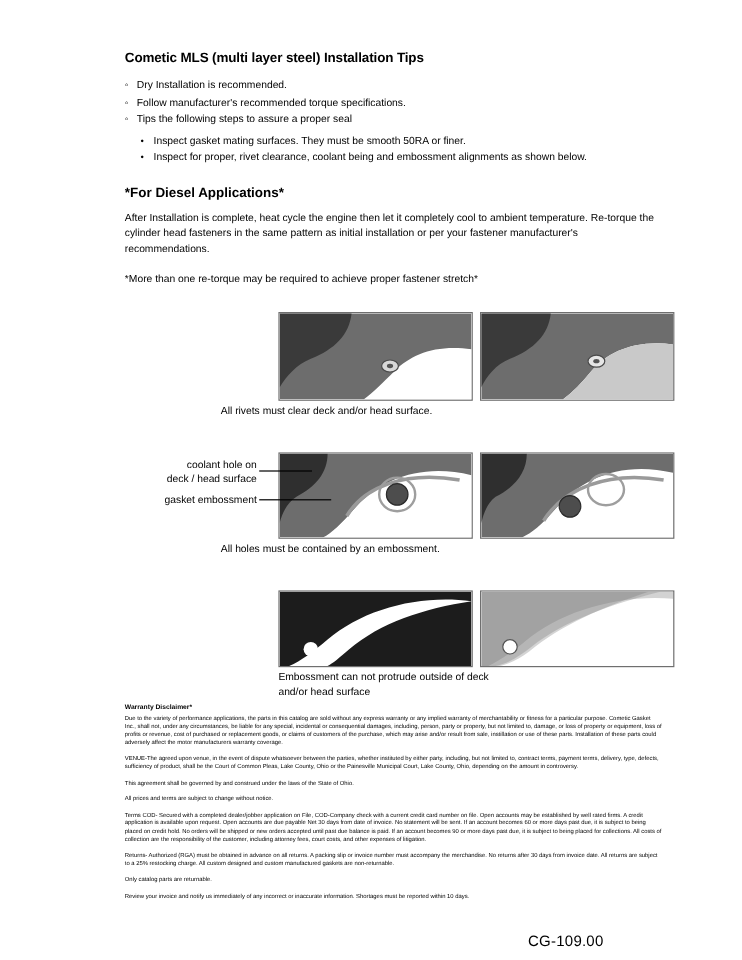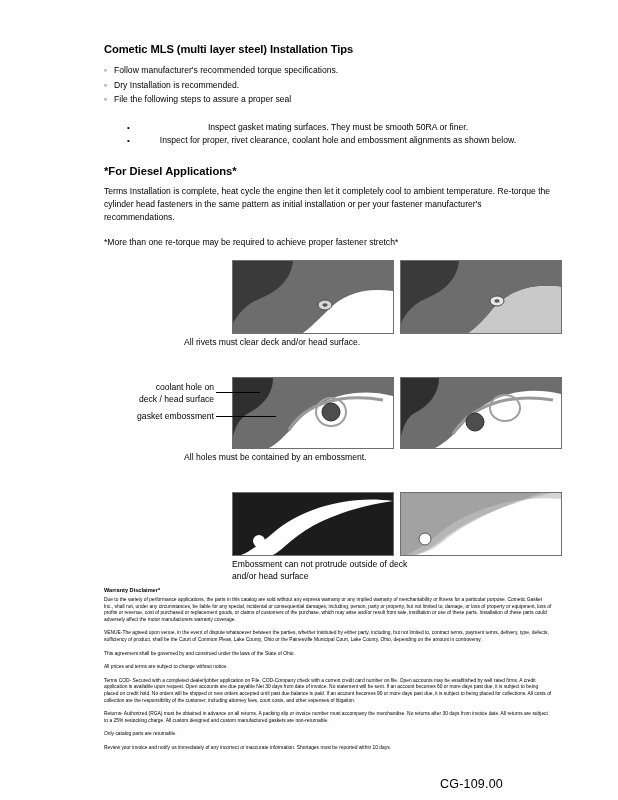--- a/index.html
+++ b/index.html
@@ -48,23 +48,22 @@
   }
   ul.bullets > li::before {
     content: "\25E6";
     position: absolute;
     left: 0;
     top: 0;
     font-size: 8.6px;
   }
   ul.subbullets {
     list-style: none;
-    margin: 14px;
+    margin: 4px;
     padding: 0;
-    text-align: center;
   }
   ul.subbullets > li {
     font-size: 8.6px;
     line-height: 13.5px;
     position: relative;
     padding-left: 11px;
     margin-left: 9px;
   }
   ul.subbullets > li::before {
     content: "\2022";
@@ -169,31 +168,31 @@
 </style>
 </head>
 <body>
 
 <div class="page">
 
   <div class="content">
     <h1 class="title">Cometic MLS (multi layer steel) Installation Tips</h1>
 
     <ul class="bullets">
+      <li>Dry Installation is recommended.</li>
       <li>Follow manufacturer's recommended torque specifications.</li>
-      <li>Dry Installation is recommended.</li>
-      <li>File the following steps to assure a proper seal</li>
+      <li>Tips the following steps to assure a proper seal</li>
     </ul>
     <ul class="subbullets">
       <li>Inspect gasket mating surfaces.  They must be smooth 50RA or finer.</li>
-      <li>Inspect for proper, rivet clearance, coolant hole and embossment alignments as shown below.</li>
+      <li>Inspect for proper, rivet clearance, coolant being and embossment alignments as shown below.</li>
     </ul>
 
     <h2 class="subtitle">*For Diesel Applications*</h2>
-    <p class="para">Terms Installation is complete, heat cycle the engine then let it completely cool to ambient temperature. Re-torque the cylinder head fasteners in the same pattern as initial installation or per your fastener manufacturer's recommendations.</p>
+    <p class="para">After Installation is complete, heat cycle the engine then let it completely cool to ambient temperature. Re-torque the cylinder head fasteners in the same pattern as initial installation or per your fastener manufacturer's recommendations.</p>
     <p class="para tight">*More than one re-torque may be required to achieve proper fastener stretch*</p>
   </div>
 
   <div class="figures">
 
     <div class="figrow">
       <div class="fig-labels">
         <div class="fig-label" style="left:172px;">RIGHT</div>
         <div class="fig-label" style="left:332px;">WRONG</div>
       </div>

